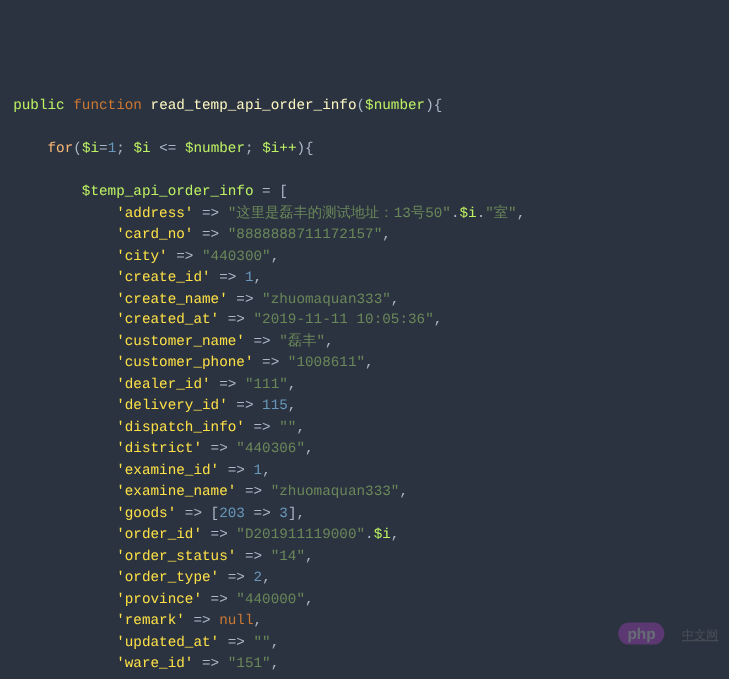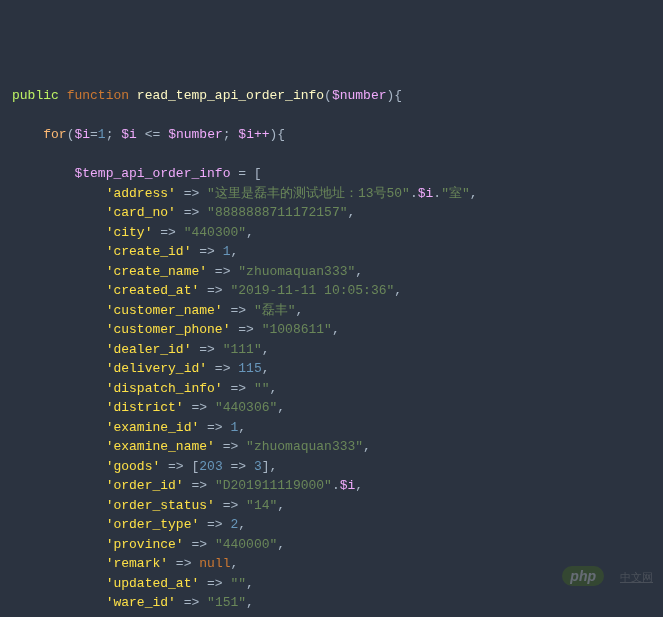--- a/index.html
+++ b/index.html
@@ -18,41 +18,40 @@
       position: relative;
       width: 663px;
       height: 617px;
       overflow: hidden;
     }
     .k-public { color: #bef264; }
     .k-function { color: #cc7832; text-align: center; }
     .k-for { color: #fdba74; }
     .k-null { color: #cc7832; }
     .fn-name { color: #fef9c3; }
-    .var { color: #f0abfc; }
+    .var { color: #bef264; }
     .str { color: #6a8759; }
     .num { color: #6897bb; }
     .arrow { color: #a9b7c6; }
     .punct { color: #a9b7c6; }
     .key { color: #fde047; }
     .dot { color: #a9b7c6; }
     .watermark {
       position: absolute;
       right: 10px;
       bottom: 30px;
       opacity: 0.28;
       font-family: Arial, sans-serif;
     }
     .watermark .php {
-      background: #4d7c0f;
+      background: #d946ef;
       color: #fff;
       padding: 2px 8px;
       border-radius: 12px;
       font-weight: bold;
-      font-style: italic;
       font-size: 14px;
       margin-left: 42px;
     }
     .watermark .cn {
       color: #999;
       font-size: 11px;
       margin-left: 16px;
       text-decoration: underline;
     }
   </style>

